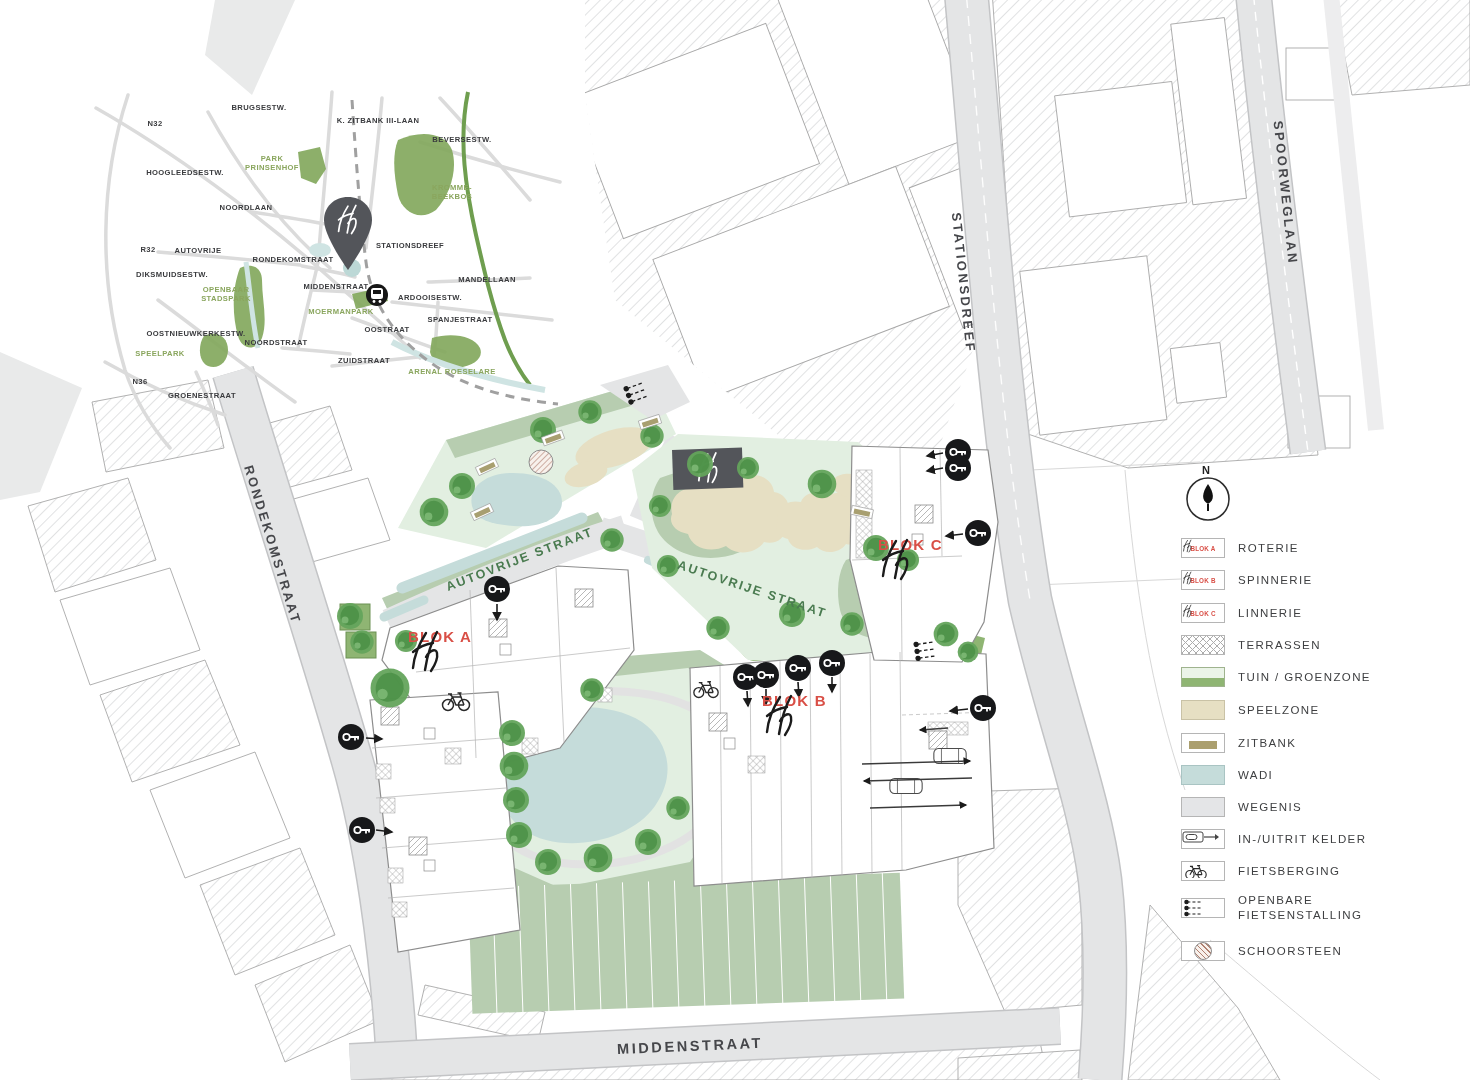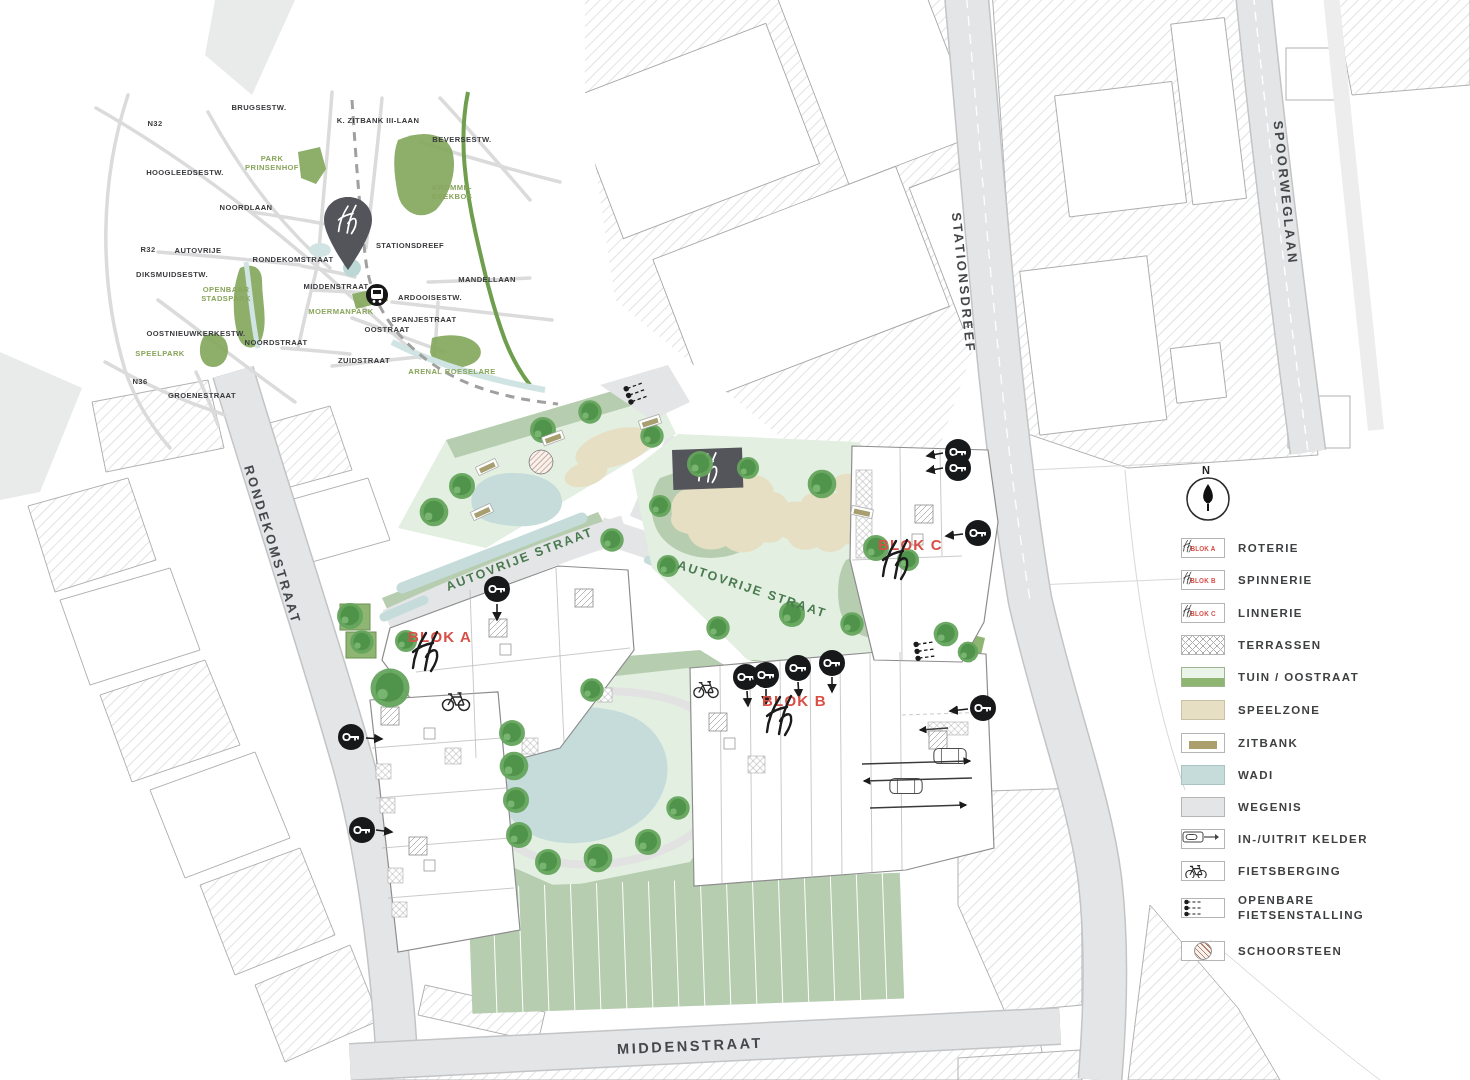--- a/index.html
+++ b/index.html
@@ -9,21 +9,21 @@
   .lbl{position:absolute;font-weight:700;color:#3a3b3e;white-space:pre-line;
        transform:translate(-50%,-50%);text-align:center;line-height:1.25;z-index:5;}
   .ins{font-size:7.6px;letter-spacing:.4px;}
   .ins.green{color:#8aa65e;}
   .street{font-size:13px;letter-spacing:2.6px;color:#46474b;}
   .avstr{font-size:12.5px;letter-spacing:2px;color:#4a7b50;}
   .blok{position:absolute;z-index:6;display:flex;align-items:center;gap:6px;}
   .blok .txt{font-weight:700;font-size:15px;letter-spacing:1.2px;color:#d94f46;}
   
   .leg-row{position:absolute;left:1181px;display:flex;align-items:center;gap:13px;z-index:5;}
-  .leg-label{font-weight:700;font-size:11.5px;letter-spacing:1.4px;color:#3f4042;white-space:pre-line;line-height:1.3;}
+  .leg-label{font-weight:400;font-size:11.5px;letter-spacing:1.4px;color:#3f4042;white-space:pre-line;line-height:1.3;}
   .sw{width:44px;height:20px;border:1px solid #b5b5b5;box-sizing:border-box;flex:0 0 auto;
       display:flex;align-items:center;justify-content:center;background:#fff;position:relative;}
   .sw .swtxt{font-size:6.3px;font-weight:700;color:#d94f46;letter-spacing:.2px;}
   .sw-terras{background:
       repeating-linear-gradient(45deg,#adadad 0 1px,transparent 1px 5px),
       repeating-linear-gradient(-45deg,#adadad 0 1px,transparent 1px 5px),#fff;}
   .sw-tuin{background:linear-gradient(to bottom,#ebf4e8 0 55%,#8fb573 55% 100%);border-color:#9fb38e;}
   .sw-speel{background:#e6dfc3;border-color:#c9c2a6;}
   .sw-zitbank::after{content:"";position:absolute;left:7px;right:7px;bottom:3px;height:8px;background:#ab9f6e;}
   .sw-wadi{background:#c5dcda;border-color:#a9c4c3;}
@@ -416,21 +416,21 @@
 <span class="lbl ins" style="left:198px;top:251px">AUTOVRIJE</span>
 <span class="lbl ins" style="left:293px;top:260px">RONDEKOMSTRAAT</span>
 <span class="lbl ins" style="left:410px;top:246px">STATIONSDREEF</span>
 <span class="lbl ins" style="left:172px;top:275px">DIKSMUIDSESTW.</span>
 <span class="lbl ins" style="left:487px;top:280px">MANDELLAAN</span>
 <span class="lbl ins green" style="left:226px;top:294px">OPENBAAR
 STADSPARK</span>
 <span class="lbl ins" style="left:336px;top:287px">MIDDENSTRAAT</span>
 <span class="lbl ins" style="left:430px;top:298px">ARDOOISESTW.</span>
 <span class="lbl ins green" style="left:341px;top:312px">MOERMANPARK</span>
-<span class="lbl ins" style="left:424px;top:320px">SPANJESTRAAT</span>
+<span class="lbl ins" style="left:460px;top:320px">SPANJESTRAAT</span>
 <span class="lbl ins" style="left:196px;top:334px">OOSTNIEUWKERKESTW.</span>
 <span class="lbl ins" style="left:387px;top:330px">OOSTRAAT</span>
 <span class="lbl ins" style="left:276px;top:343px">NOORDSTRAAT</span>
 <span class="lbl ins green" style="left:160px;top:354px">SPEELPARK</span>
 <span class="lbl ins" style="left:364px;top:361px">ZUIDSTRAAT</span>
 <span class="lbl ins" style="left:140px;top:382px">N36</span>
 <span class="lbl ins" style="left:202px;top:396px">GROENESTRAAT</span>
 <span class="lbl ins green" style="left:452px;top:372px">ARENAL ROESELARE</span>
 
 <span class="lbl street" style="left:272px;top:545px;transform:translate(-50%,-50%) rotate(73deg)">RONDEKOMSTRAAT</span>
@@ -494,21 +494,21 @@
     <span class="swtxt">BLOK C</span>
       </div>
   <span class="leg-label">LINNERIE</span>
 </div>
 <div class="leg-row" style="top:635px">
   <div class="sw sw-terras"></div>
   <span class="leg-label">TERRASSEN</span>
 </div>
 <div class="leg-row" style="top:667px">
   <div class="sw sw-tuin"></div>
-  <span class="leg-label">TUIN / OOSTRAAT</span>
+  <span class="leg-label">TUIN / GROENZONE</span>
 </div>
 <div class="leg-row" style="top:700px">
   <div class="sw sw-speel"></div>
   <span class="leg-label">SPEELZONE</span>
 </div>
 <div class="leg-row" style="top:733px">
   <div class="sw sw-zitbank"></div>
   <span class="leg-label">ZITBANK</span>
 </div>
 <div class="leg-row" style="top:765px">

